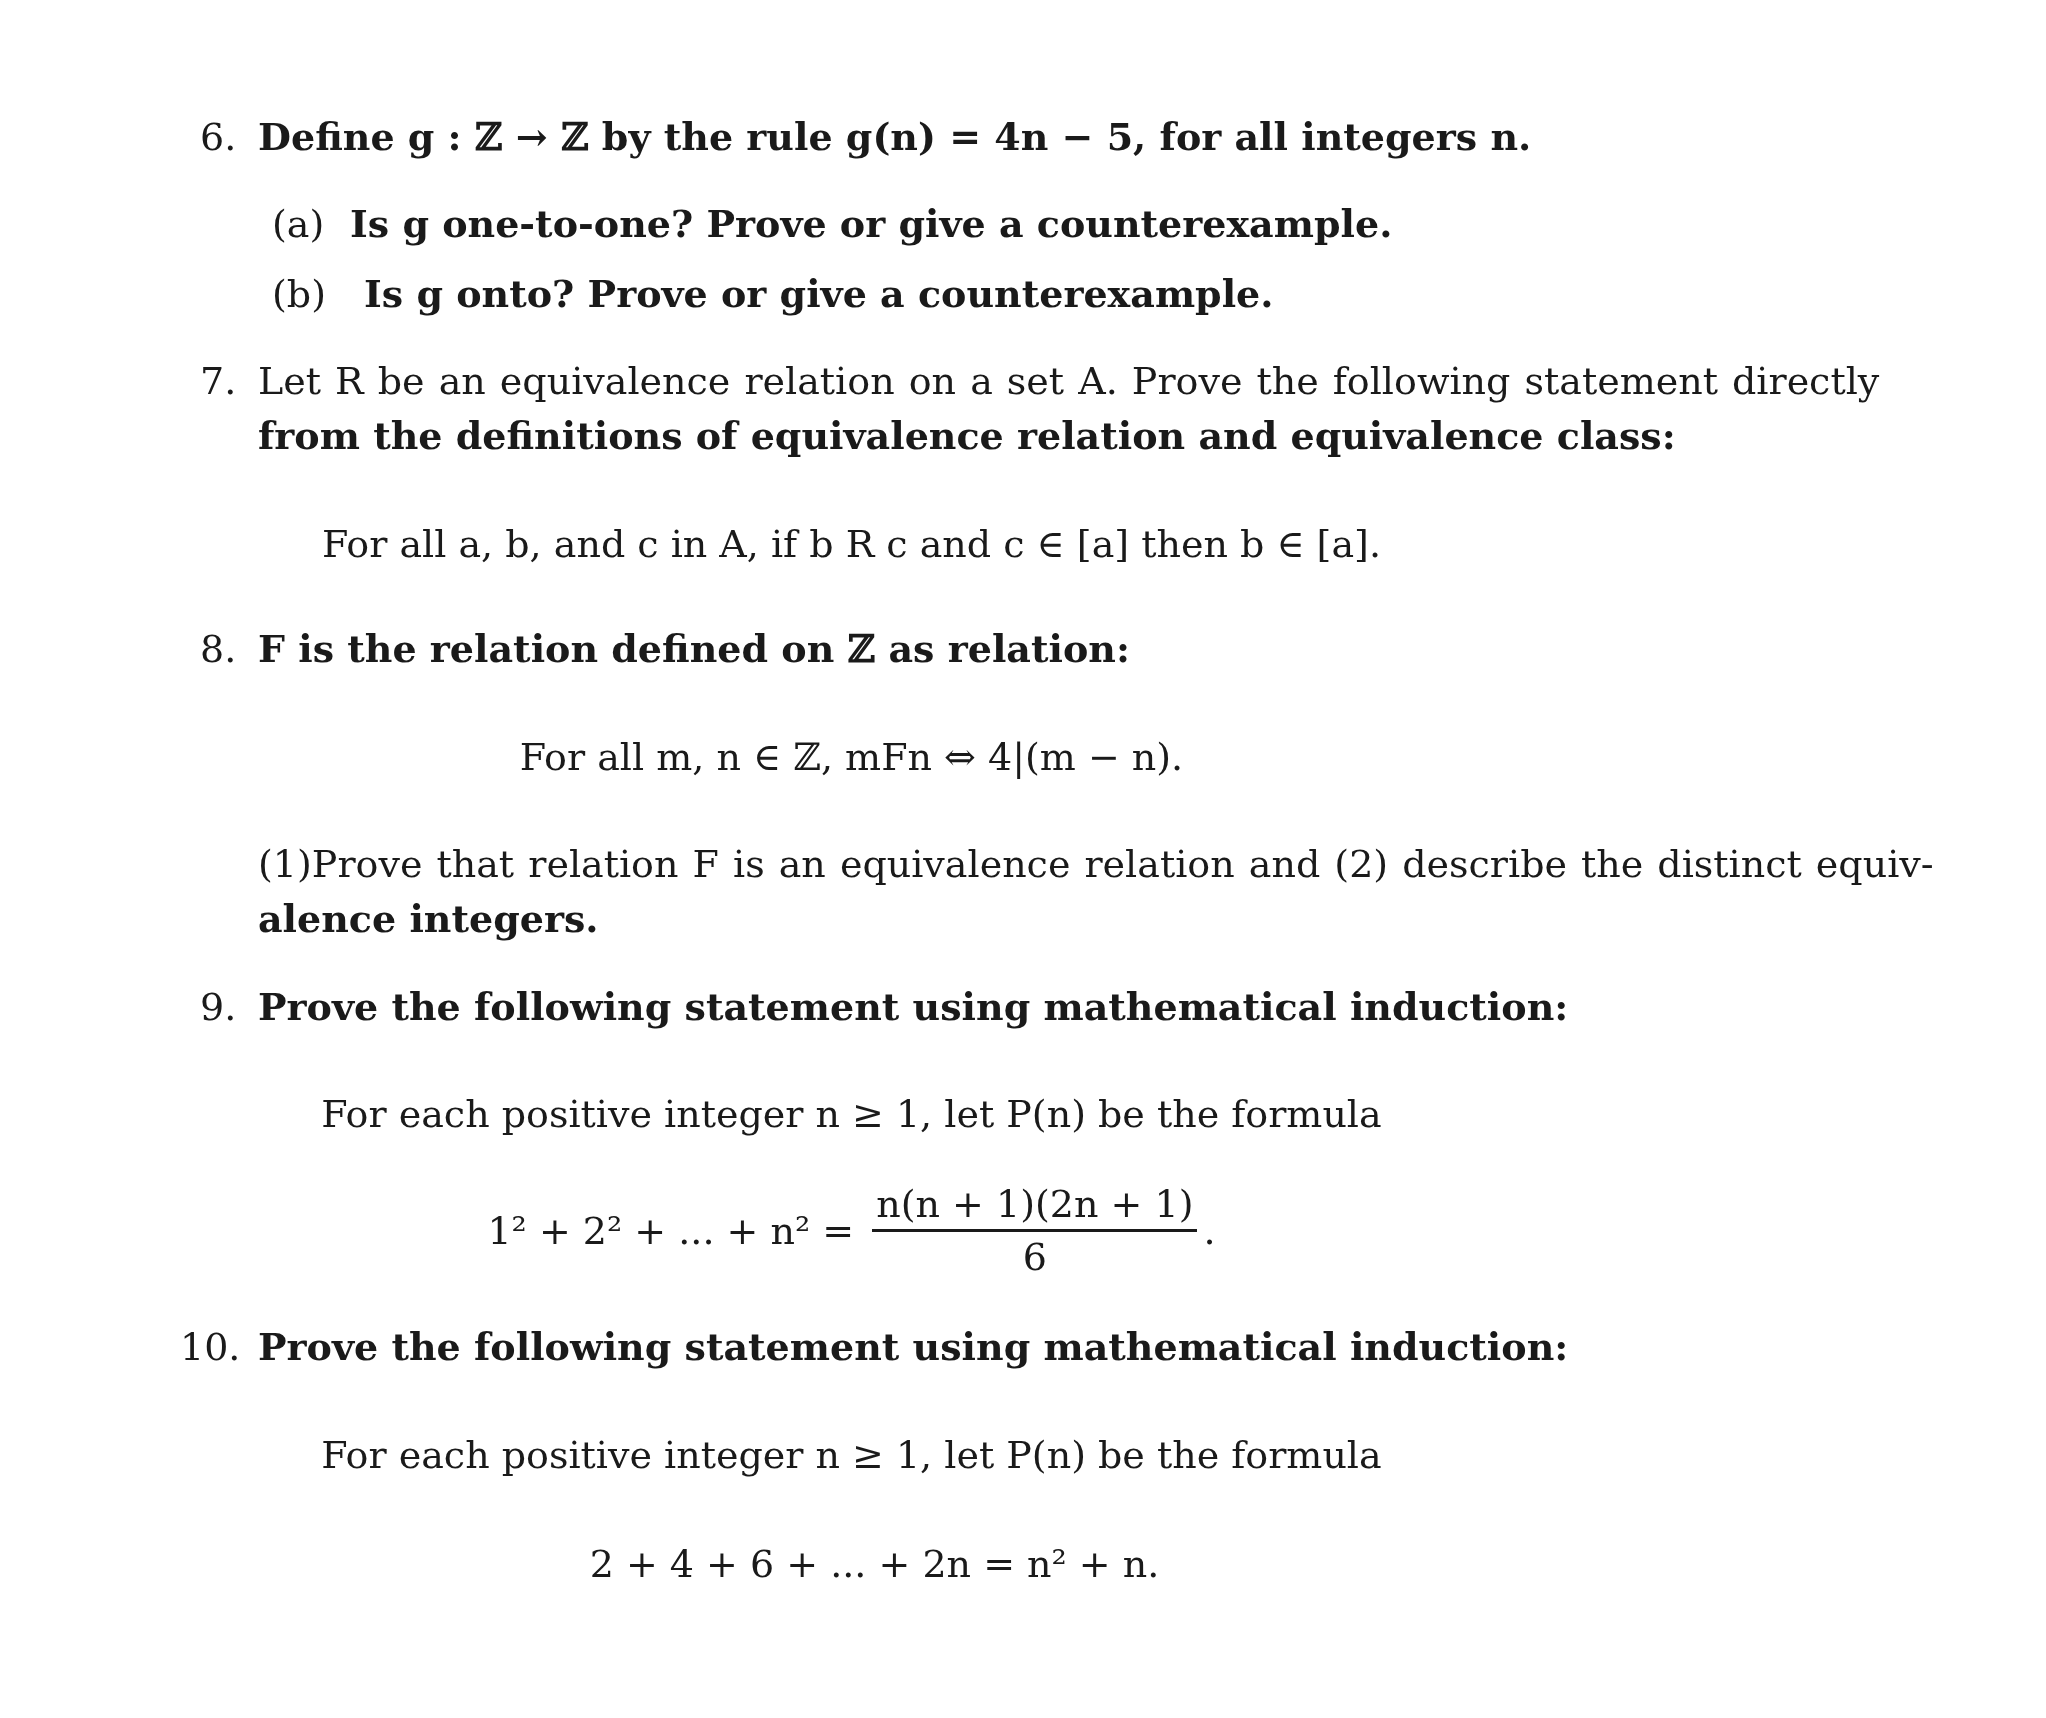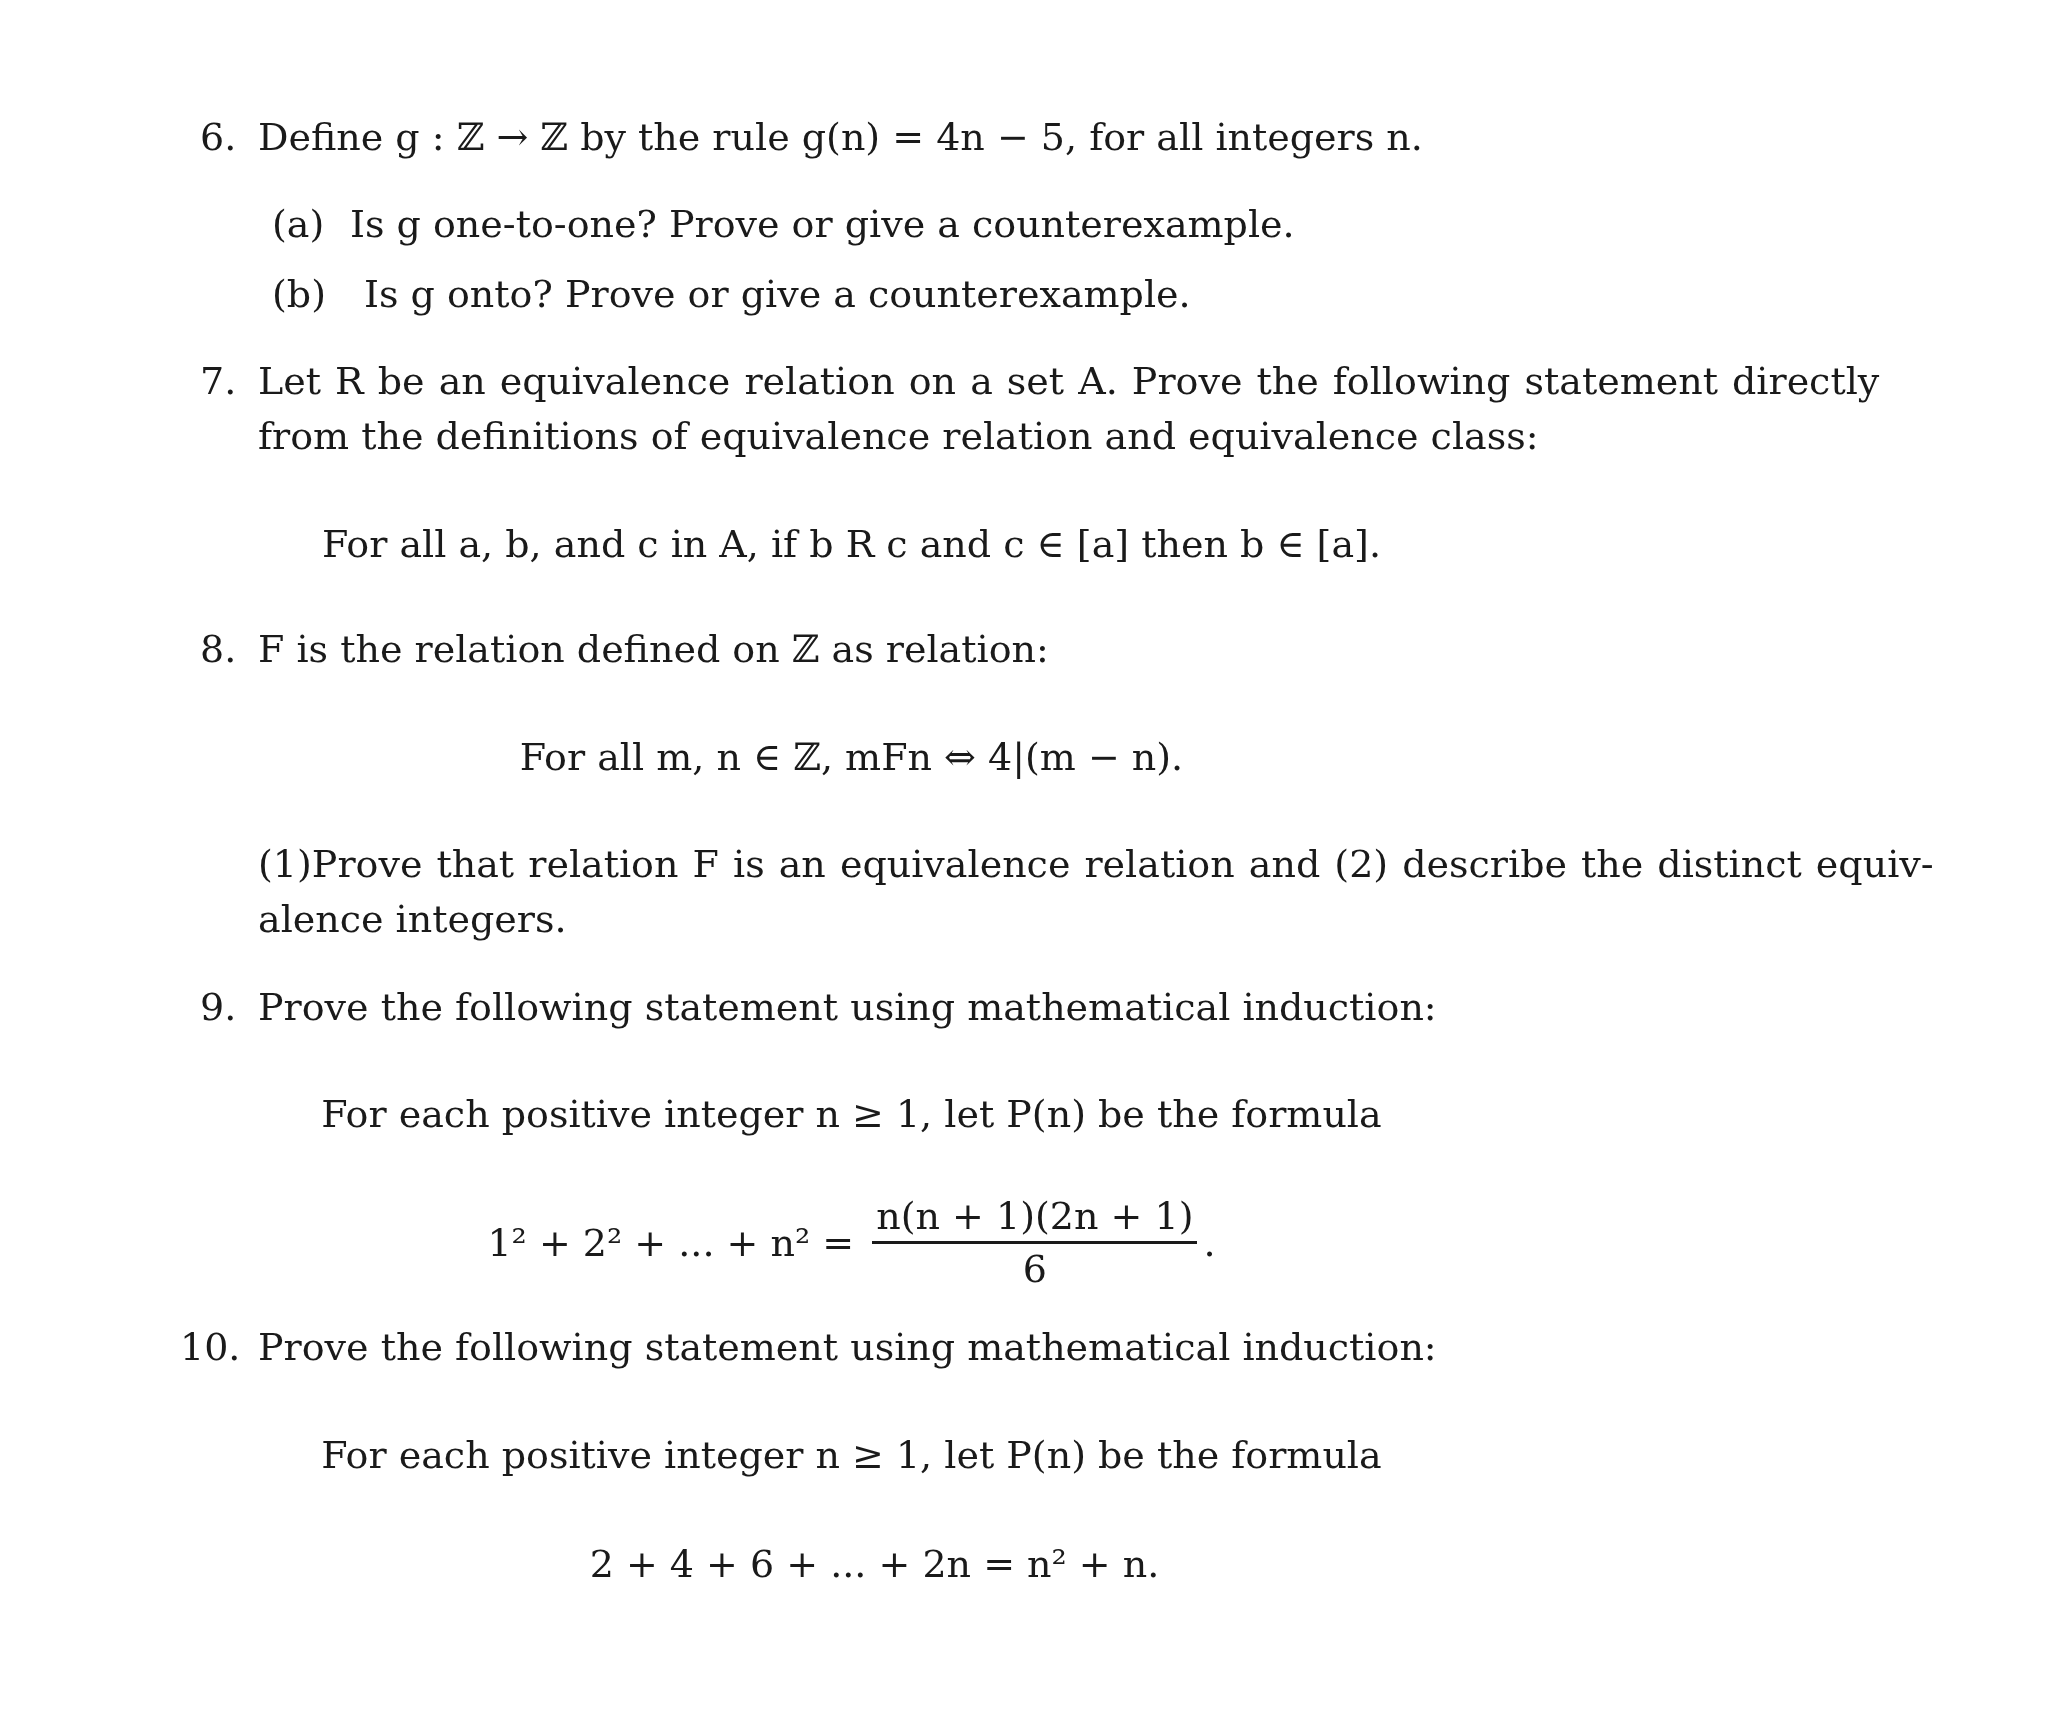--- a/index.html
+++ b/index.html
@@ -14,20 +14,21 @@
       overflow: hidden;
       font-family: "DejaVu Serif", "Liberation Serif", serif;
       color: #1a1a1a;
       font-size: 38px;
       filter: blur(0.6px);
     }
     .line {
       position: absolute;
       white-space: nowrap;
       line-height: 1;
+      font-weight: bold;
     }
     .num {
       position: absolute;
       white-space: nowrap;
       line-height: 1;
     }
     .center {
       position: absolute;
       left: 0;
       width: 1703px;
@@ -42,21 +43,21 @@
       line-height: 1;
       text-align: justify;
       text-align-last: justify;
       white-space: nowrap;
       word-spacing: 2px;
     }
     .frac {
       display: inline-block;
       vertical-align: middle;
       text-align: center;
-      margin: 12px 6px;
+      margin: 0 6px;
     }
     .frac .numer {
       display: block;
       padding: 0 4px 6px 4px;
       border-bottom: 3px solid #1a1a1a;
     }
     .frac .denom {
       display: block;
       padding-top: 6px;
     }

